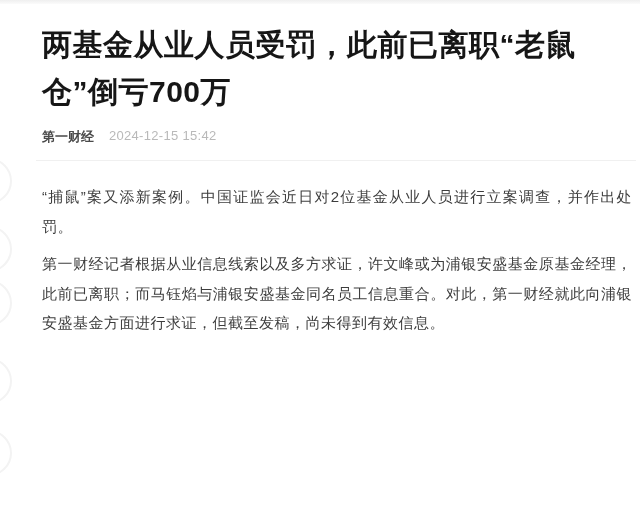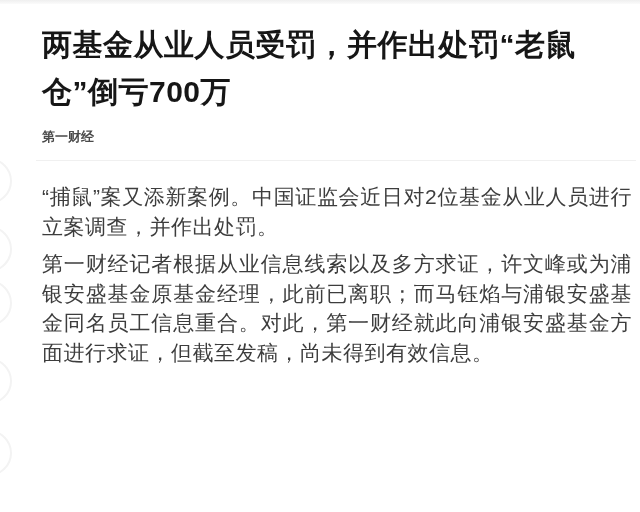--- a/index.html
+++ b/index.html
@@ -58,21 +58,21 @@
     letter-spacing: 0.3px;
   }
   .divider {
     border: none;
     border-top: 1px solid #f0f0f0;
     margin: 14px 0 0 -6px;
     width: 600px;
   }
   article { margin-top: 21px; width: 590px; }
   article p {
-    font-size: 21px;
+    font-size: 15px;
     line-height: 29.5px;
     color: #3d3d3d;
     letter-spacing: 0.5px;
     text-align: justify;
     margin-bottom: 8px;
   }
 </style>
 </head>
 <body>
 
@@ -80,24 +80,25 @@
 
 <div class="deco-circles">
   <span></span>
   <span></span>
   <span></span>
   <span></span>
   <span></span>
 </div>
 
 <div class="content">
-  <h1 class="article-title">两基金从业人员受罚，并作出处罚“老鼠仓”倒亏700万</h1>
+  <h1 class="article-title">两基金从业人员受罚，此前已离职“老鼠仓”倒亏700万</h1>
 
   <div class="byline">
     <span class="source">第一财经</span>
+    <span class="time">2024-12-15 15:42</span>
   </div>
 
   <hr class="divider">
 
   <article>
     <p>“捕鼠”案又添新案例。中国证监会近日对2位基金从业人员进行立案调查，并作出处罚。</p>
     <p>第一财经记者根据从业信息线索以及多方求证，许文峰或为浦银安盛基金原基金经理，此前已离职；而马钰焰与浦银安盛基金同名员工信息重合。对此，第一财经就此向浦银安盛基金方面进行求证，但截至发稿，尚未得到有效信息。</p>
   </article>
 </div>
 

